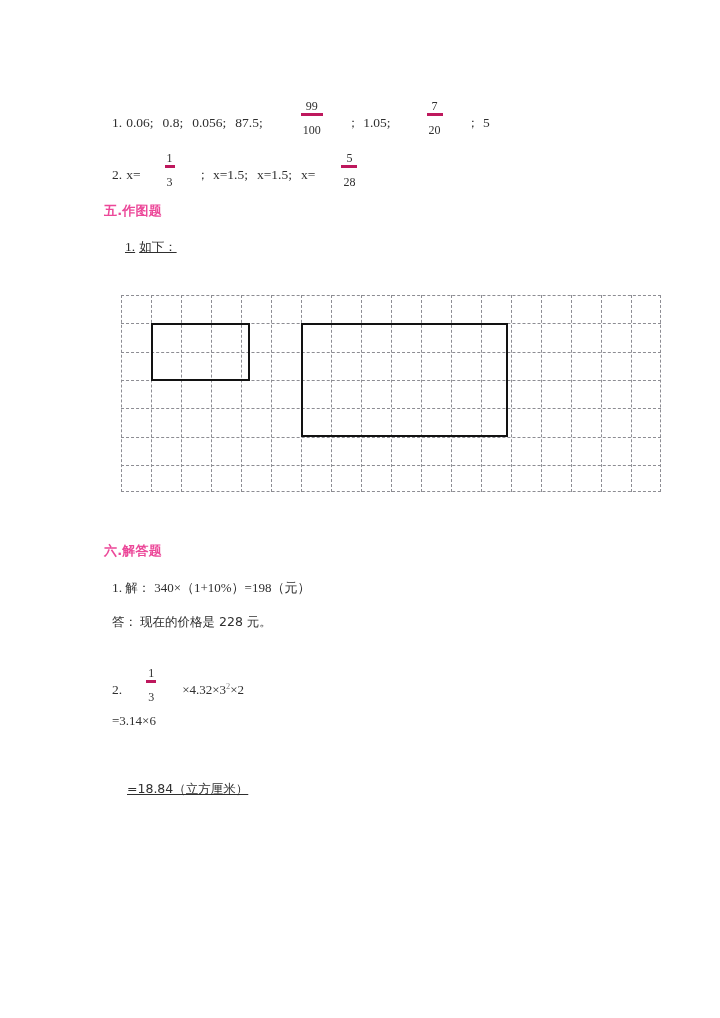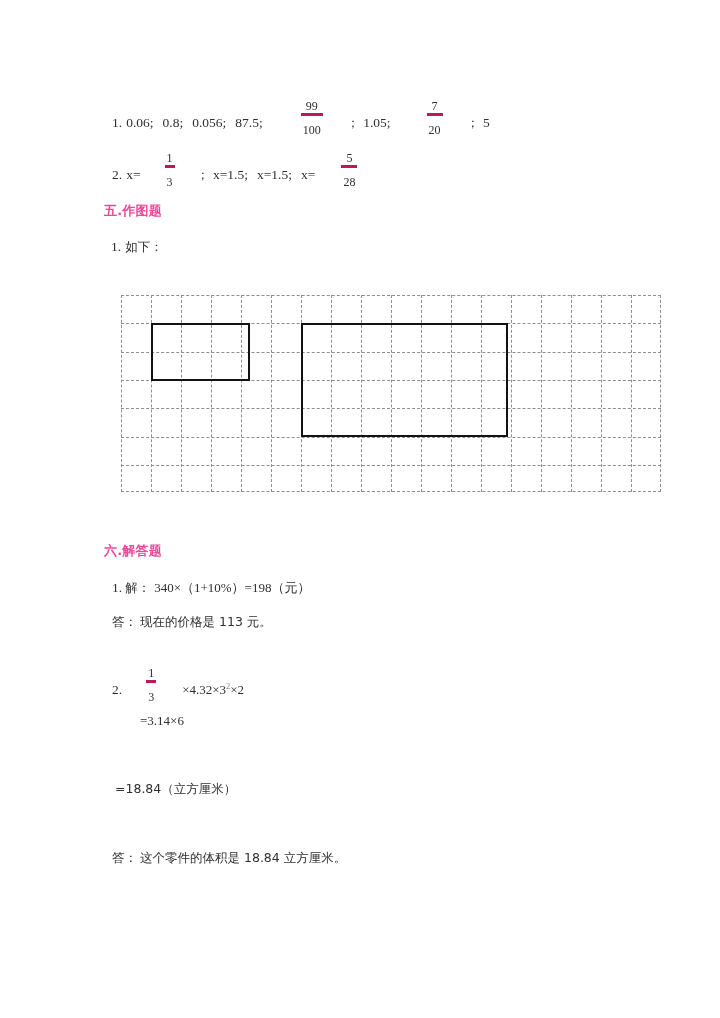--- a/index.html
+++ b/index.html
@@ -101,21 +101,21 @@
   <div class="line" style="left:112px; top:100px;">
     <span class="num">1.</span><span style="display:inline-block;width:4px"></span><span class="num">0.06;</span><span style="display:inline-block;width:9px"></span><span class="num">0.8;</span><span style="display:inline-block;width:9px"></span><span class="num">0.056;</span><span style="display:inline-block;width:9px"></span><span class="num">87.5;</span><span style="display:inline-block;width:36px"></span><span class="frac"><span class="n">99</span><span class="d">100</span></span><span style="display:inline-block;width:22px"></span><span class="cjk">；</span><span style="display:inline-block;width:4px"></span><span class="num">1.05;</span><span style="display:inline-block;width:34px"></span><span class="frac"><span class="n">7</span><span class="d">20</span></span><span style="display:inline-block;width:22px"></span><span class="cjk">；</span><span style="display:inline-block;width:4px"></span><span class="num">5</span>
   </div>
 
   <div class="line" style="left:112px; top:152px;">
     <span class="num">2.</span><span style="display:inline-block;width:4px"></span><span class="num">x=</span><span style="display:inline-block;width:22px"></span><span class="frac"><span class="n">1</span><span class="d">3</span></span><span style="display:inline-block;width:20px"></span><span class="cjk">；</span><span style="display:inline-block;width:4px"></span><span class="num">x=1.5;</span><span style="display:inline-block;width:9px"></span><span class="num">x=1.5;</span><span style="display:inline-block;width:9px"></span><span class="num">x=</span><span style="display:inline-block;width:24px"></span><span class="frac"><span class="n">5</span><span class="d">28</span></span>
   </div>
 
   <div class="sec-head" style="left:104px; top:202px;">五.作图题</div>
 
-  <div class="line" style="left:111px; top:240px;">
+  <div class="line" style="left:125px; top:240px;text-decoration:underline;">
     <span class="num">1.</span><span style="display:inline-block;width:4px"></span><span class="cjk">如下：</span>
   </div>
 
   <div class="figure" style="left:121px; top:295px; width:540px; height:197px;">
 
     <div class="grid" style="width:540px; height:197px;">
 
       <div class="gline-v" style="left:0px;   top:0; height:197px;"></div>
       <div class="gline-v" style="left:30px;  top:0; height:197px;"></div>
       <div class="gline-v" style="left:60px;  top:0; height:197px;"></div>
@@ -151,28 +151,25 @@
     <div class="rect" style="left:180px; top:28px; width:207px; height:114px;"></div>
   </div>
 
   <div class="sec-head" style="left:104px; top:542px;text-align:right;">六.解答题</div>
 
   <div class="line" style="left:112px; top:581px;">
     <span class="num">1.</span><span style="display:inline-block;width:3px"></span><span class="cjk">解：</span><span style="display:inline-block;width:4px"></span><span class="num" style="font-size:13px">340×（1+10%）=198（元）</span>
   </div>
 
   <div class="line" style="left:112px; top:615px;">
-    <span class="cjk">答：</span><span style="display:inline-block;width:3px"></span><span class="cjk">现在的价格是 113 元。</span>
+    <span class="cjk">答：</span><span style="display:inline-block;width:3px"></span><span class="cjk">现在的价格是 228 元。</span>
   </div>
 
   <div class="line" style="left:112px; top:667px;">
     <span class="num">2.</span><span style="display:inline-block;width:22px"></span><span class="frac"><span class="n">1</span><span class="d">3</span></span><span style="display:inline-block;width:24px"></span><span class="num" style="font-size:13px">×4.32×3</span><sup class="exp">2</sup><span class="num" style="font-size:13px">×2</span>
   </div>
 
-  <div class="line" style="left:112px; top:714px; font-size:13px;margin-left:28px;">=3.14×6</div>
+  <div class="line" style="left:112px; top:714px; font-size:13px;">=3.14×6</div>
 
-  <div class="line cn" style="left:115px; top:783px;">=18.84（立方厘米）</div>
+  <div class="line cn" style="left:127px; top:783px;text-decoration:underline;">=18.84（立方厘米）</div>
 
-  <div class="line" style="left:112px; top:851px;">
-    <span class="cjk">答：</span><span style="display:inline-block;width:3px"></span><span class="cjk">这个零件的体积是 18.84 立方厘米。</span>
-  </div>
 
 </div>
 
 </body></html>

